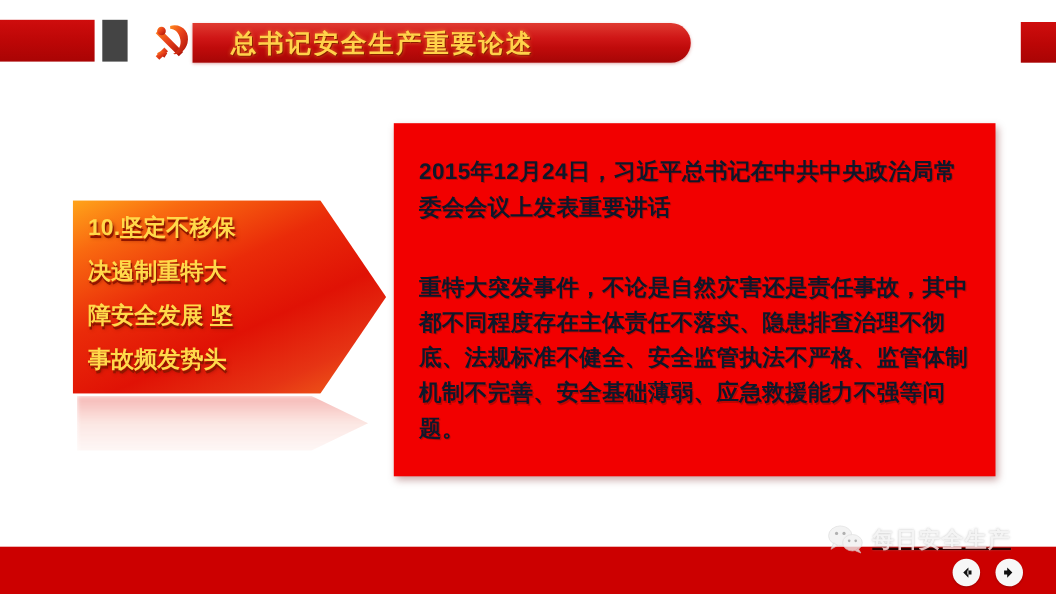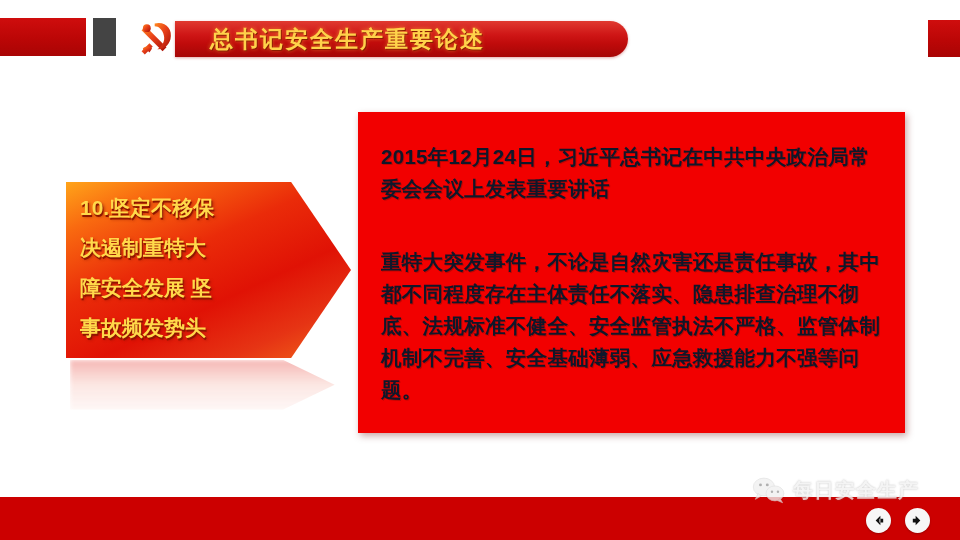--- a/index.html
+++ b/index.html
@@ -152,20 +152,21 @@
     background: #cc0000;
   }
   .watermark {
     position: absolute;
     left: 752px; top: 472px;
     width: 200px; height: 36px;
     display: flex;
     align-items: center;
     gap: 7px;
     opacity: 0.78;
+    text-decoration: underline;
   }
   .wechat-logo { width: 34px; height: 28px; position: relative; flex: none; }
   .wm-text {
     font-size: 20px;
     font-weight: bold;
     color: #f2f2f2;
     letter-spacing: 1px;
     text-shadow: 0 0 2px rgba(120,120,120,0.6);
     white-space: nowrap;
   }

